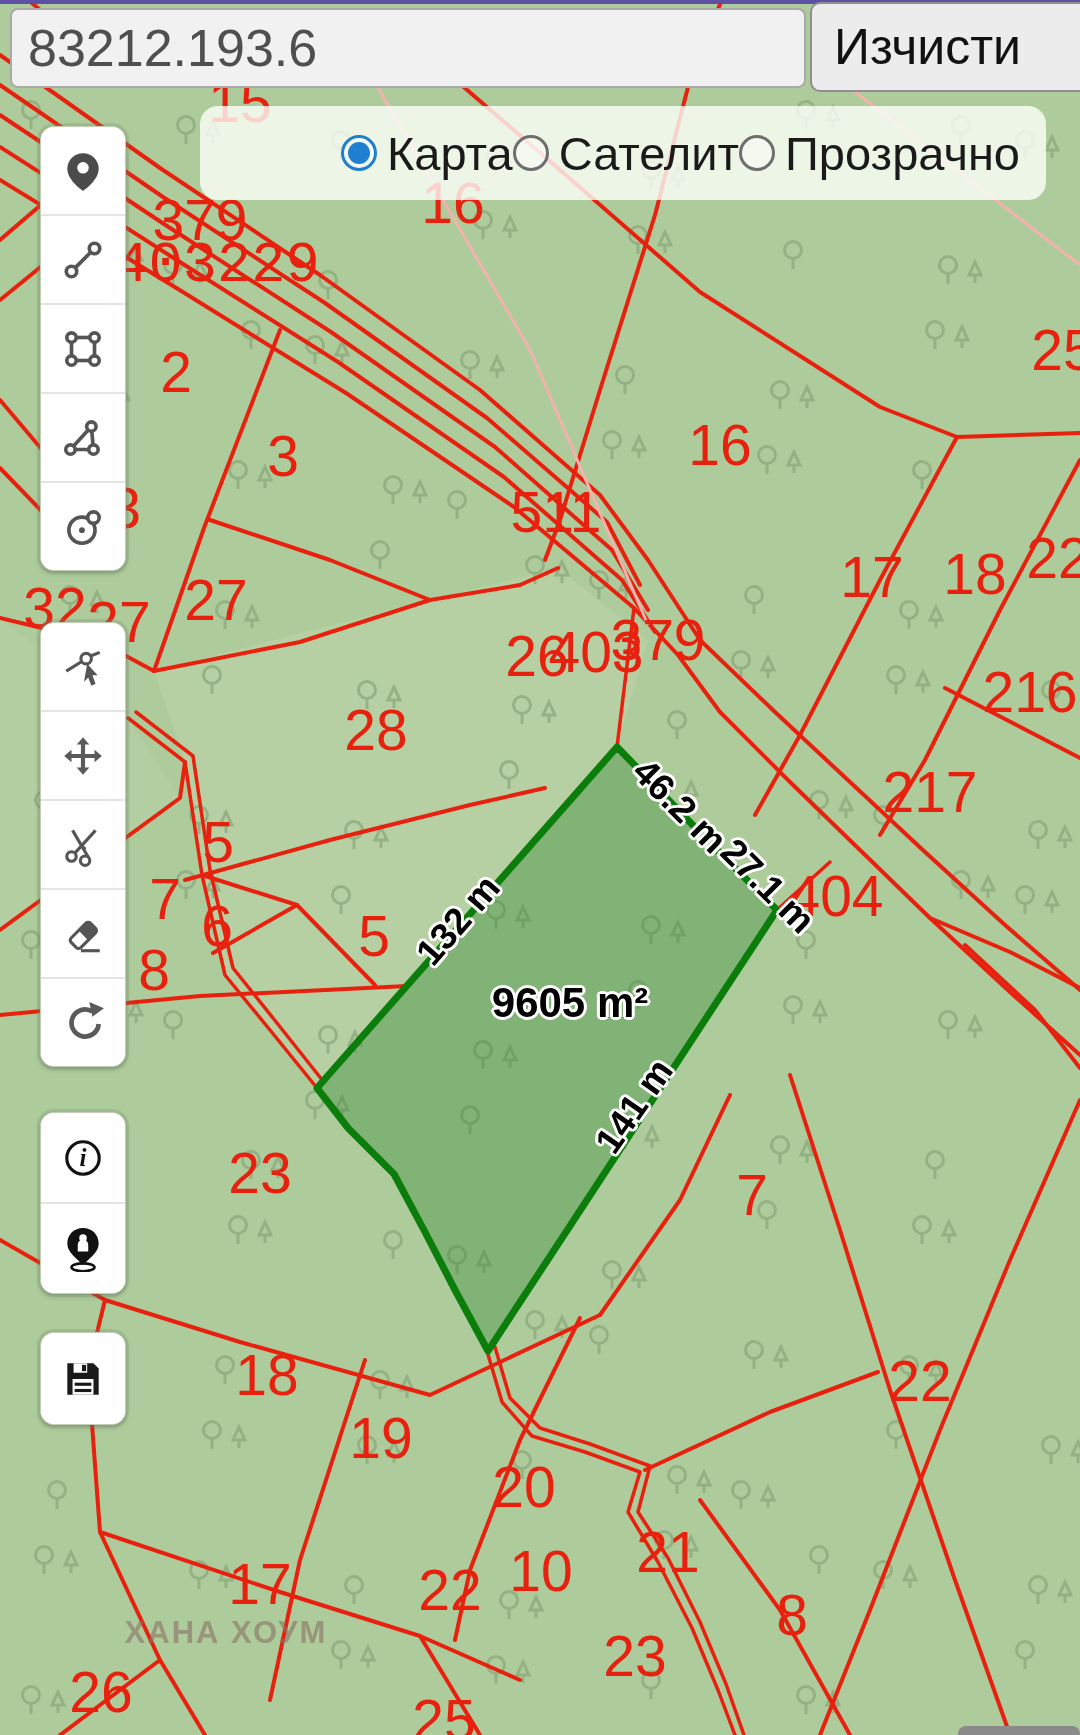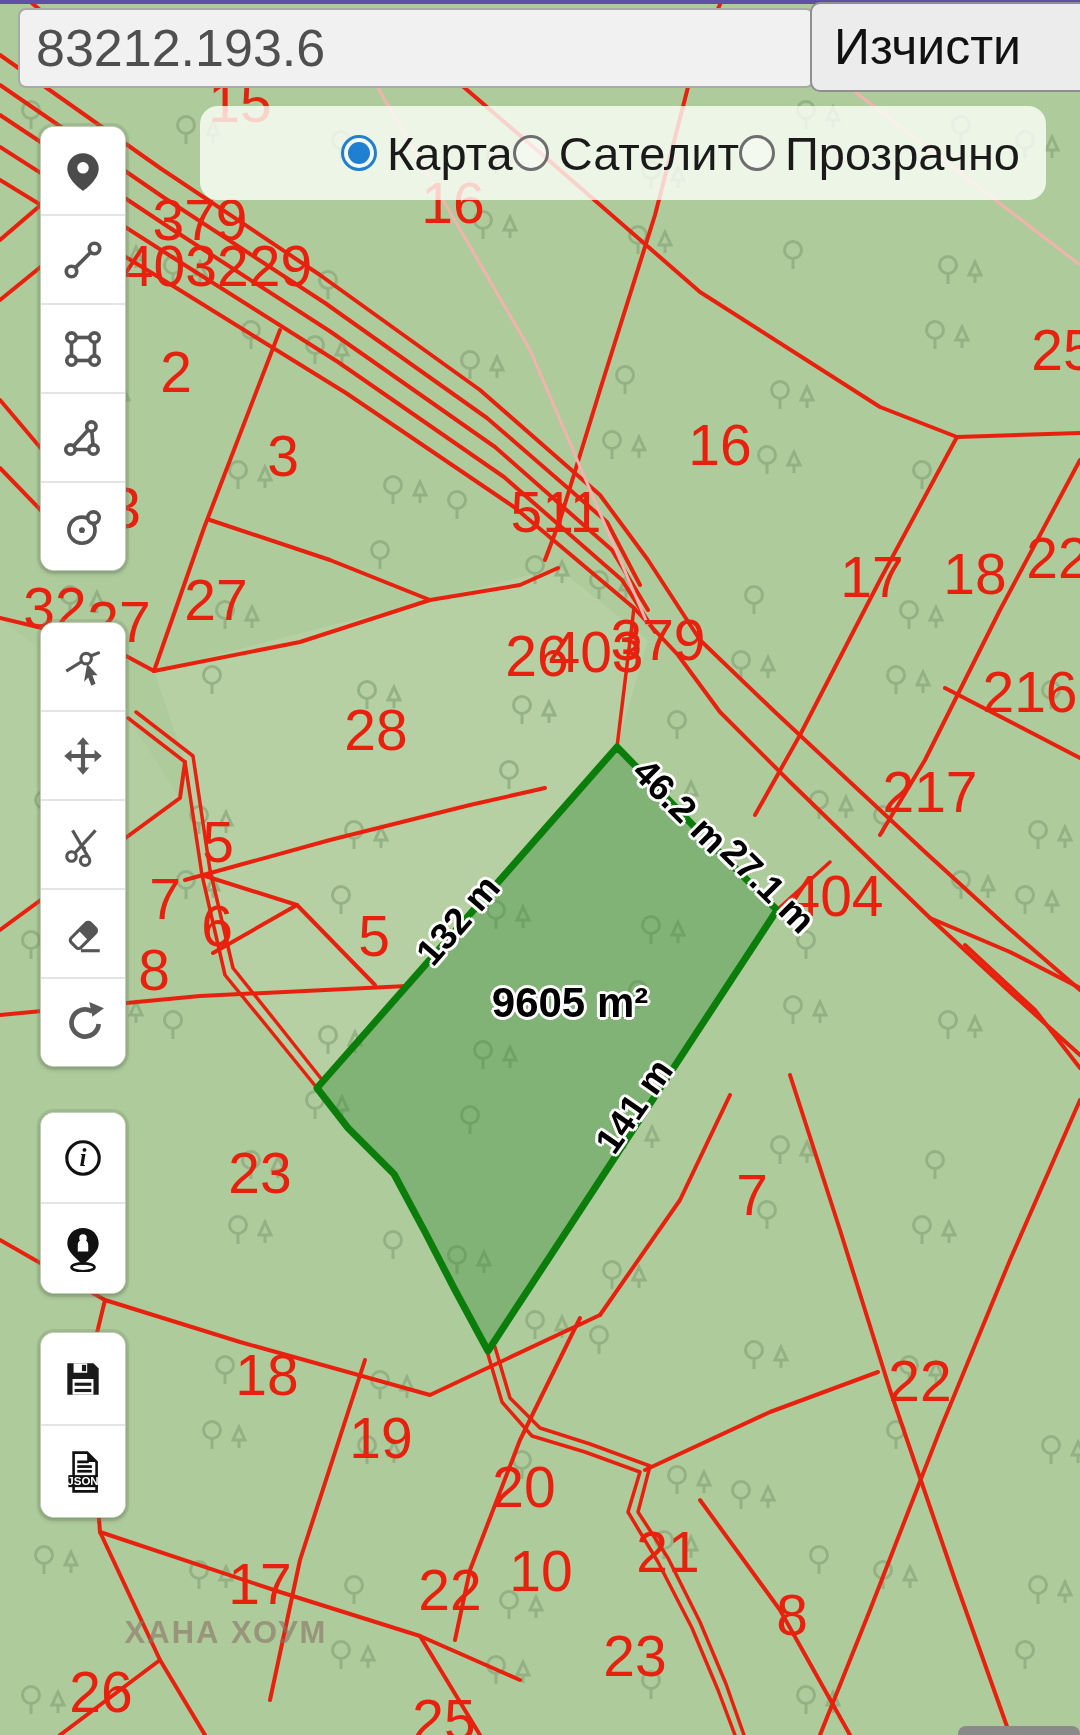--- a/index.html
+++ b/index.html
@@ -12,21 +12,21 @@
         transform:translate(-50%,-50%);}
   .mlabel{position:absolute;color:#000;font-weight:bold;font-size:37px;line-height:1;white-space:nowrap;
         transform:translate(-50%,-50%) rotate(var(--r,0deg));
         text-shadow:-3px 0 0 #fff,3px 0 0 #fff,0 -3px 0 #fff,0 3px 0 #fff,
                     -2px -2px 0 #fff,2px 2px 0 #fff,-2px 2px 0 #fff,2px -2px 0 #fff;}
   .mlabel.area{font-size:42px;padding-left:16px;}
   .watermark{position:absolute;color:#8a7265;opacity:.6;font-size:31px;font-weight:bold;
         letter-spacing:2px;transform:translate(-50%,-50%);white-space:nowrap;}
   
   #top-accent{position:absolute;left:0;top:0;width:1080px;height:4px;background:#5e50a5;}
-  #parcel-input{position:absolute;left:18px;top:8px;width:796px;height:80px;box-sizing:border-box;
+  #parcel-input{position:absolute;left:10px;top:8px;width:796px;height:80px;box-sizing:border-box;
         background:#f1f1f1;border:2px solid #a9a9a9;border-radius:8px;font-size:52px;color:#4f4f4f;
         padding:0 0 0 16px;font-family:"Liberation Sans",sans-serif;outline:none;}
   #clear-button{position:absolute;left:810px;top:2px;width:290px;height:90px;box-sizing:border-box;
         background:#ececec;border:2px solid #8f8f8f;border-radius:10px;font-size:50px;color:#111;
         font-family:"Liberation Sans",sans-serif;text-align:left;padding-left:22px;}
   
   #layer-panel{position:absolute;left:200px;top:106px;width:846px;height:94px;box-sizing:border-box;
         background:rgba(252,255,250,.8);border-radius:18px;display:flex;align-items:center;
         padding:0 26px;justify-content:flex-end;}
   .layer-opt{display:flex;align-items:center;gap:10px;font-size:47px;color:#1a1a1a;}
@@ -782,21 +782,21 @@
           <rect x="16.5" y="15.5" width="14" height="2.6" fill="#111"></rect>
           <rect x="16.5" y="20" width="14" height="2.6" fill="#111"></rect>
           <rect x="8" y="25" width="28" height="11.5" fill="#111"></rect>
         </symbol>
     </defs>
   </svg>
 
   <div id="label-layer">
       <div class="pnum" style="left: 240px; top: 102px;">15</div>
       <div class="pnum" style="left: 200px; top: 220px;">379</div>
-      <div class="pnum" style="left: 217px; top: 266px;">403229</div>
+      <div class="pnum" style="left: 217px; top: 266px; font-family: Liberation Mono, monospace;">403229</div>
       <div class="pnum" style="left: 453px; top: 203px;">16</div>
       <div class="pnum" style="left: 176px; top: 372px;">2</div>
       <div class="pnum" style="left: 283px; top: 456px;">3</div>
       <div class="pnum" style="left: 125px; top: 508px;">3</div>
       <div class="pnum" style="left: 1063px; top: 350px;">25</div>
       <div class="pnum" style="left: 720px; top: 445px;">16</div>
       <div class="pnum" style="left: 556px; top: 512px;">511</div>
       <div class="pnum" style="left: 872px; top: 577px;">17</div>
       <div class="pnum" style="left: 975px; top: 574px;">18</div>
       <div class="pnum" style="left: 1058px; top: 558px;">22</div>
@@ -924,20 +924,14 @@
         <use href="#person-location-icon"></use>
         </svg>
       </div>
     </div>
     <div class="tool-group" style="top: 1332px;">
       <div class="tb-btn" style="height: 91px;">
         <svg viewBox="0 0 44 44">
         <use href="#save-icon"></use>
         </svg>
       </div>
-      <div class="tb-btn" style="height: 91px;">
-        <svg viewBox="0 0 44 44">
-        <use href="#file-export-icon"></use>
-        <text class="badge" x="22" y="34.5">JSON</text>
-        </svg>
-      </div>
     </div>
   </div>
 
 </body></html>

